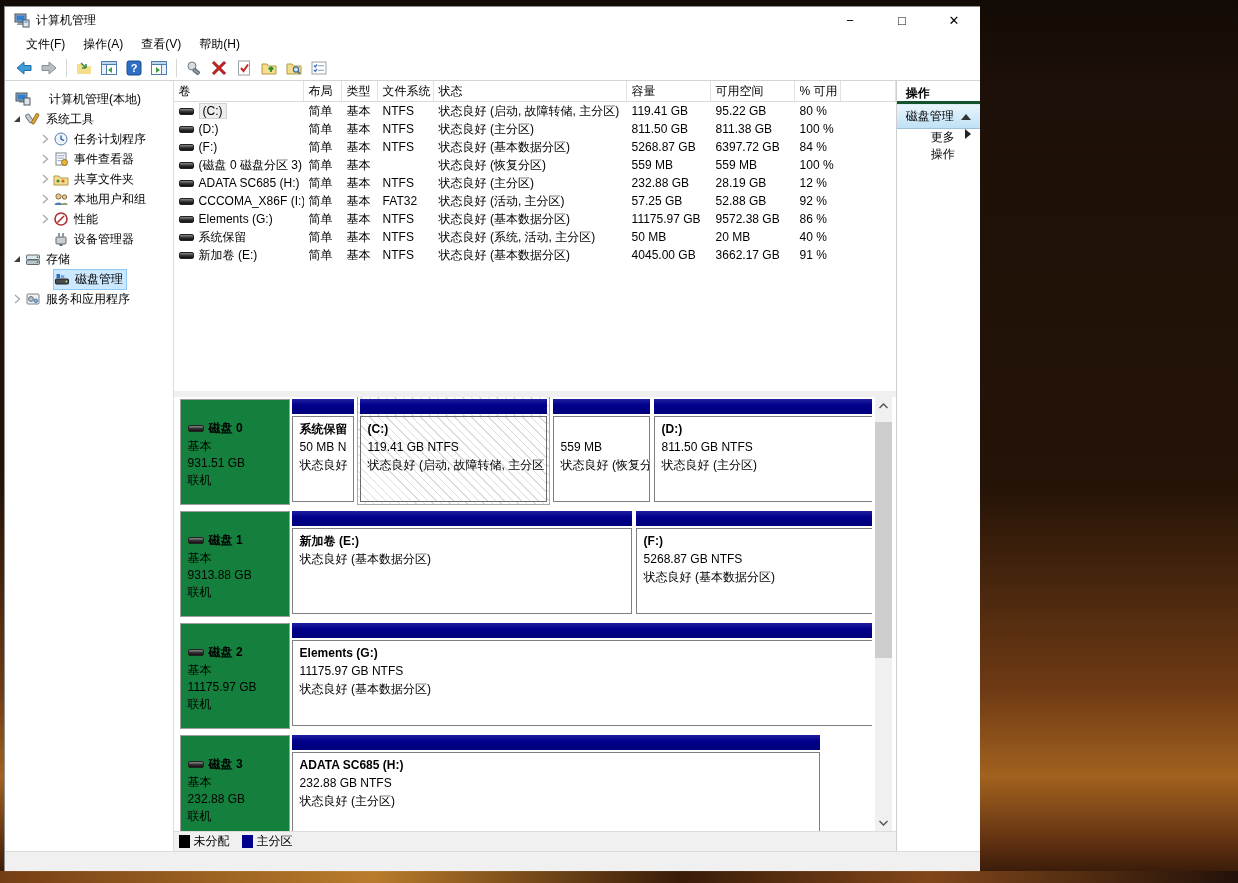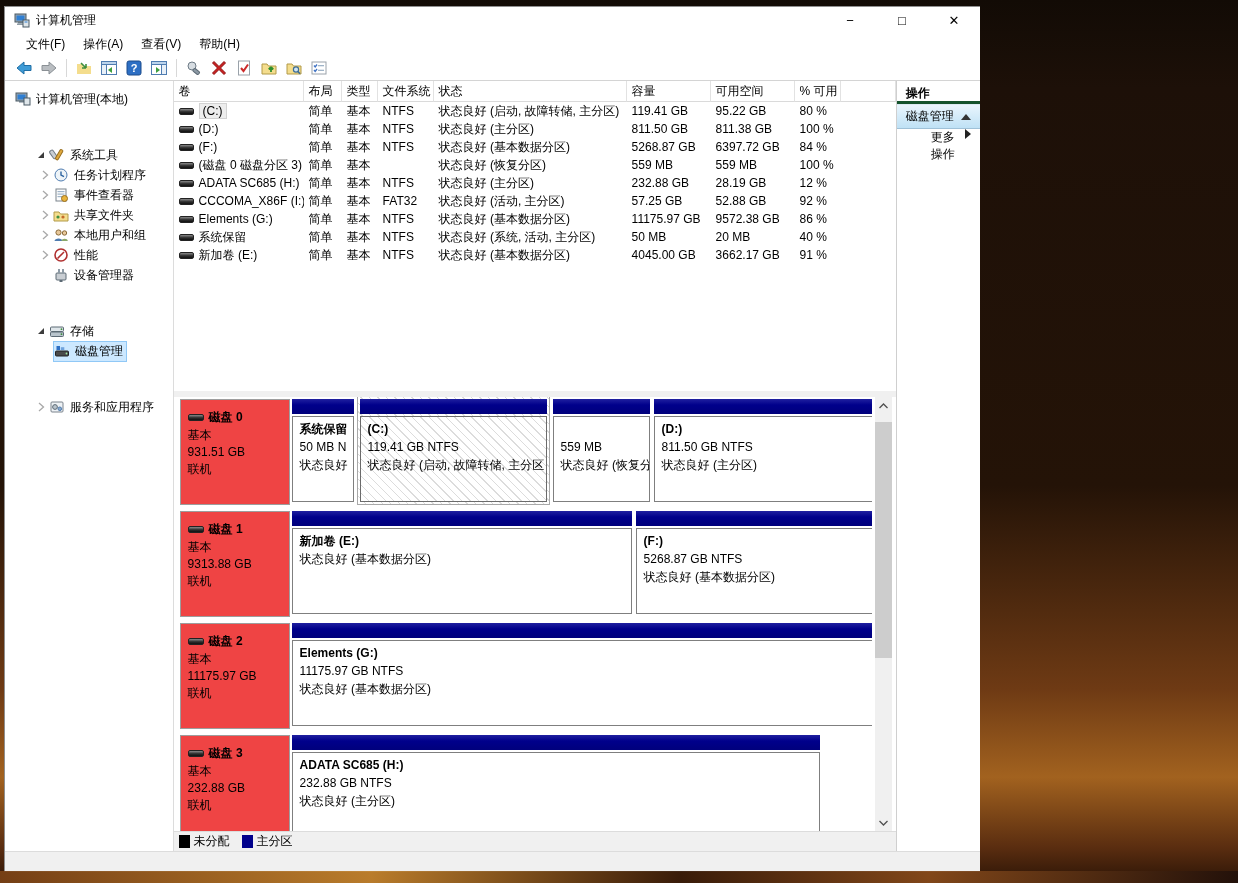--- a/index.html
+++ b/index.html
@@ -32,42 +32,42 @@
 
   
   .main { flex:1 1 auto; display:flex; min-height:0; }
 
   
   .tree { width:196px; border-right:1px solid #dcdcdc; padding-top:8px; overflow:hidden; }
   .tree-row { height:20px; display:flex; align-items:center; white-space:nowrap; }
   .tree-row .slot { width:16px; flex:0 0 16px; display:flex; align-items:center; justify-content:center; }
   .tree-row .ticon { width:18px; flex:0 0 18px; display:flex; align-items:center; }
   .tree-row .tlabel { padding:1px 3px; }
-  .lvl0 { padding-left:10px; } .lvl1 { padding-left:28px;margin-top:36px; } .lvl2 { padding-left:32px; }
+  .lvl0 { padding-left:10px;gap:13px; } .lvl1 { padding-left:4px; } .lvl2 { padding-left:32px; }
   .tree-sel { background:#cce8ff; border:1px solid #90c8f6; }
 
   
   .middle { width:840px; display:flex; flex-direction:column; min-width:0; }
   .vol-pane { height:310px; overflow:hidden; }
   .vtable { display:grid; grid-template-columns:130px 38px 36px 56px 193px 84px 84px 46px 1fr; }
   .vhead { height:21px; border-bottom:1px solid #dadada; display:flex; align-items:center;
     padding-left:5px; border-right:1px solid #e2e2e2; background:#fff; }
   .vcell { height:18px; display:flex; align-items:center; padding-left:5px; white-space:nowrap; overflow:hidden; }
   .vol-icon { width:15px; height:7px; border-radius:2px; flex:0 0 15px; margin-right:5px;
     background:linear-gradient(180deg,#8a8a8a,#2e2e2e 55%,#111); border:1px solid #222; }
   .cfocus { background:#ededed; border:1px solid #d2d2d2; padding:0 3px; }
 
   .splitter { height:6px; background:#f0f0f0; flex:0 0 auto; }
 
   
   .graph-pane { flex:1 1 auto; position:relative; overflow:hidden; background:#fff; }
   .disk-rows { position:absolute; left:0; top:0; right:24px; bottom:20px; overflow:hidden; padding-top:2px; }
   .disk-row { display:flex; height:106px; margin-bottom:6px; padding-left:6px; }
-  .disk-label { width:110px; flex:0 0 110px; border:1px solid #9d9d9d; background:#ef4444;
-    padding:9px 7px; line-height:17px; }
+  .disk-label { width:110px; flex:0 0 110px; border:1px solid #9d9d9d; background:#15803d;
+    padding:20px 7px; line-height:17px; }
   .disk-title { display:flex; align-items:center; gap:5px; font-weight:bold; margin-bottom:1px; }
   .dicon { width:16px; height:7px; border-radius:2px; background:linear-gradient(180deg,#8a8a8a,#2e2e2e 55%,#111); border:1px solid #222; }
   .parts { display:flex; margin-left:2px; align-items:flex-start; }
   .part { display:flex; flex-direction:column; margin-right:4px; height:103px; }
   .part-bar { height:15px; background:linear-gradient(180deg,#2020a0,#00008b 40%,#00007c); flex:0 0 15px; }
   .part-box { flex:1 1 auto; margin-top:2px; border:1px solid #7f7f7f; background:#fff;
     padding:3px 0 0 7px; line-height:18px; white-space:nowrap; overflow:hidden; }
   .part.selected { background:repeating-linear-gradient(45deg,#fff 0 5px,#dcdcdc 5px 6px); padding:2px; height:107px; margin-top:-2px; box-shadow:0 0 0 1px #a8a8a8; }
   .part.selected .part-box { background:repeating-linear-gradient(45deg,#fff 0 5px,#dcdcdc 5px 6px); border-color:#6b6b6b; }
   .pname { font-weight:bold; min-height:18px; }

